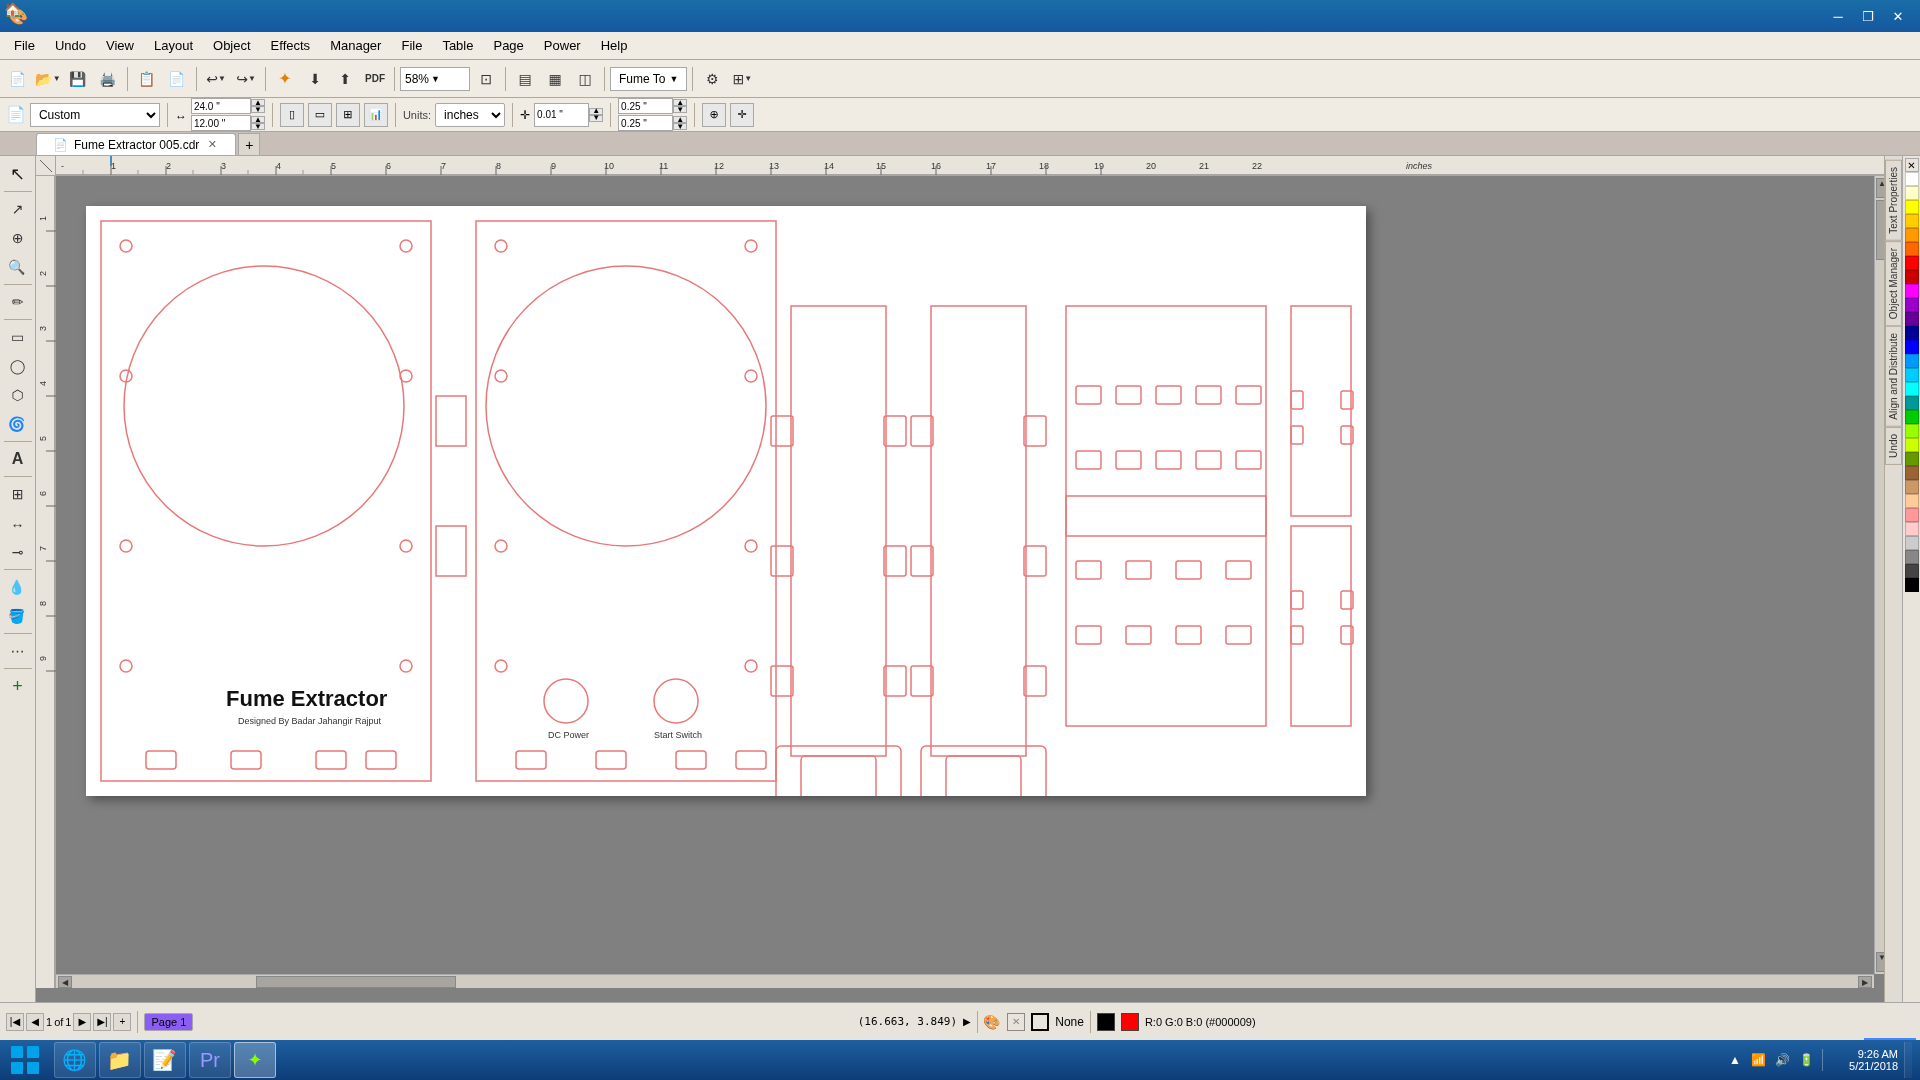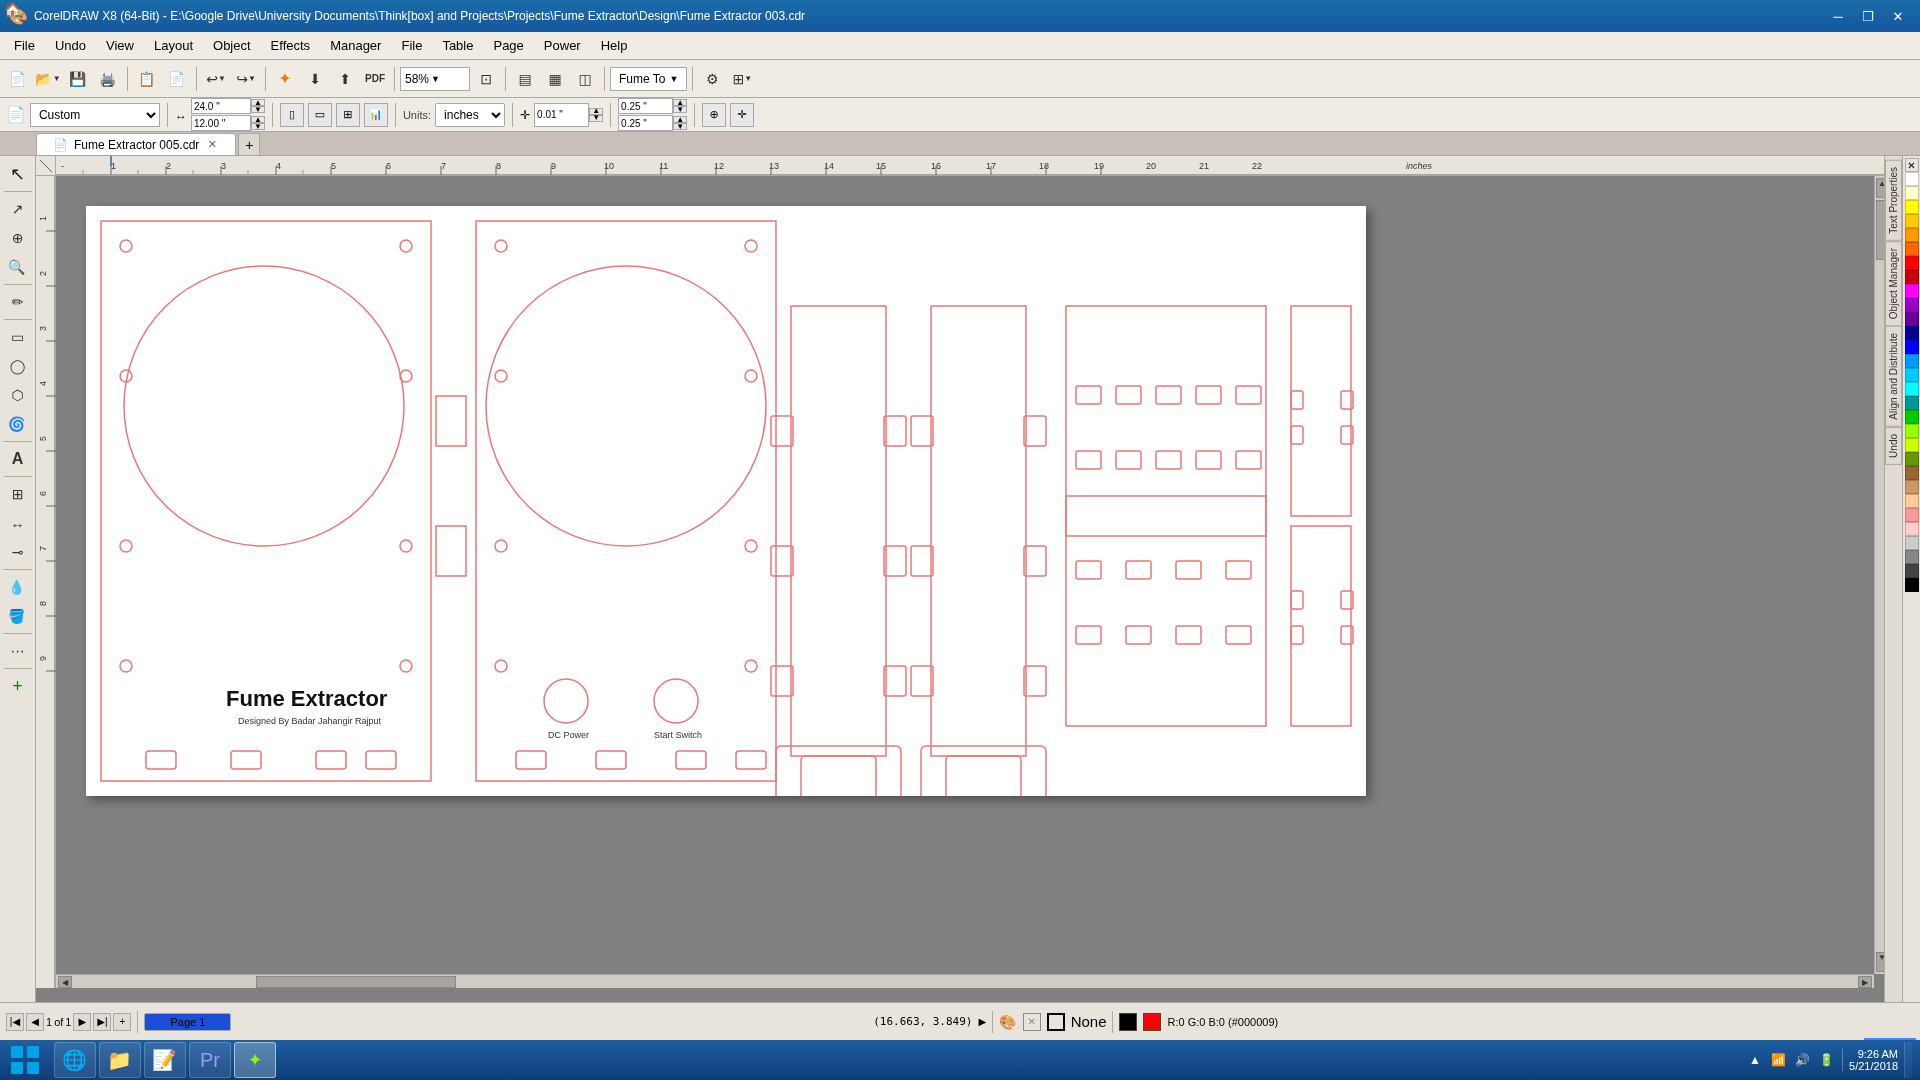--- a/index.html
+++ b/index.html
@@ -255,21 +255,20 @@
       border: 2px solid #4488ff;
       cursor: pointer;
     }
   </style>
 </head>
 <body>
 
 <div id="title-bar">
   <div class="title-left">
     <span style="font-size:16px;">🎨</span>
-    <span style="font-size:12px;">CorelDRAW X8 (64-Bit) - E:\Google Drive\University Documents\Think[box] and Projects\Projects\Fume Extractor\Design\Fume Extractor 003.cdr</span>
   </div>
   <div class="win-controls">
     <button class="win-btn">─</button>
     <button class="win-btn">❐</button>
     <button class="win-btn close">✕</button>
   </div>
 </div>
 
 <div id="menu-bar">
   <span class="menu-item">File</span>
@@ -738,33 +737,33 @@
     <button class="page-btn">◀</button>
     <span style="font-size:11px;">1</span>
     <span style="font-size:11px;">of</span>
     <span style="font-size:11px;">1</span>
     <button class="page-btn">▶</button>
     <button class="page-btn">▶|</button>
     <button class="page-btn">+</button>
   </div>
   <div style="width:1px;height:22px;background:#b0a898;"></div>
 
-  <div style="padding:2px 25px;background:#1d4ed8;border:1px solid #a8a8a8;cursor:pointer;font-size:11px;border-radius:2px;">Page 1</div>
+  <div style="padding:2px 6px;background:#8b5cf6;border:1px solid #a8a8a8;cursor:pointer;font-size:11px;border-radius:2px;">Page 1</div>
   <div style="flex:1;"></div>
 
   <span style="font-family:monospace;font-size:11px;">(16.663, 3.849)</span>
   <span style="font-size:10px;">▶</span>
   <div style="width:1px;height:22px;background:#b0a898;"></div>
 
   <div style="font-size:14px;">🎨</div>
   <div style="width:18px;height:18px;border:1px solid #888;background:transparent;display:flex;align-items:center;justify-content:center;">
     <span style="font-size:10px;color:#888;">✕</span>
   </div>
   <div style="width:18px;height:18px;border:2px solid #000;background:transparent;"></div>
-  <span style="font-size:15px;">None</span>
+  <span style="font-size:12px;">None</span>
   <div style="width:1px;height:22px;background:#b0a898;"></div>
 
   <div style="width:18px;height:18px;background:#000;border:1px solid #444;"></div>
   <div style="width:18px;height:18px;background:#ff0000;border:1px solid #444;"></div>
   <span style="font-size:11px;">R:0 G:0 B:0 (#000009)</span>
   <div style="flex:1;"></div>
 
   <div class="bw-logo" style="position:absolute;right:4px;bottom:0;width:52px;height:42px;font-size:18px;background:#1a1a3a;color:white;font-weight:bold;display:flex;align-items:center;justify-content:center;border:2px solid #4488ff;cursor:pointer;">BW</div>
 </div>
 
@@ -803,17 +802,17 @@
   <div style="flex:1;"></div>
 
   <div class="task-tray" style="display:flex;align-items:center;gap:6px;padding:0 8px;color:white;">
     <div class="tray-icon">▲</div>
     <div class="tray-icon">📶</div>
     <div class="tray-icon">🔊</div>
     <div class="tray-icon">🔋</div>
     <div style="width:1px;height:22px;background:rgba(255,255,255,0.3);"></div>
     <div style="display:flex;flex-direction:column;align-items:flex-end;cursor:pointer;">
       <span style="font-size:11px;color:white;">9:26 AM</span>
-      <span style="font-size:11px;color:white;">5/21/2018</span>
+      <span style="font-size:11px;color:white;margin-left:20px;">5/21/2018</span>
     </div>
     <div style="width:8px;height:36px;background:rgba(255,255,255,0.05);border-left:1px solid rgba(255,255,255,0.15);cursor:pointer;"></div>
   </div>
 </div>
 
 </body></html>

